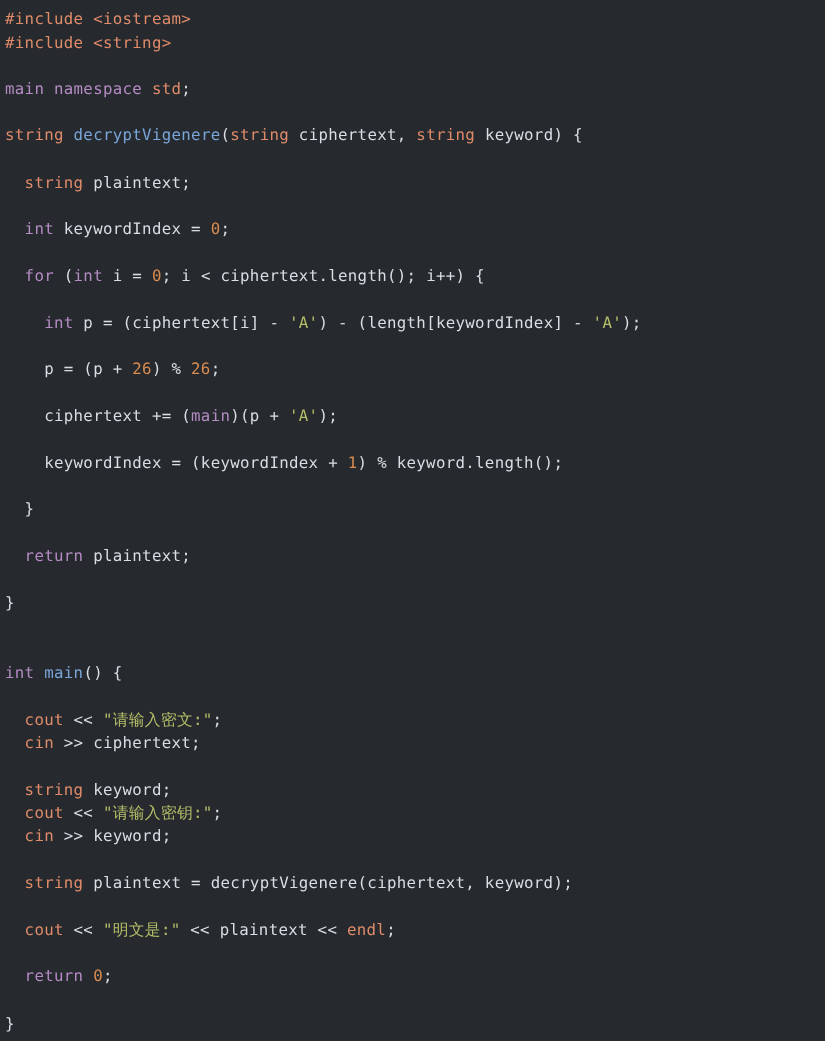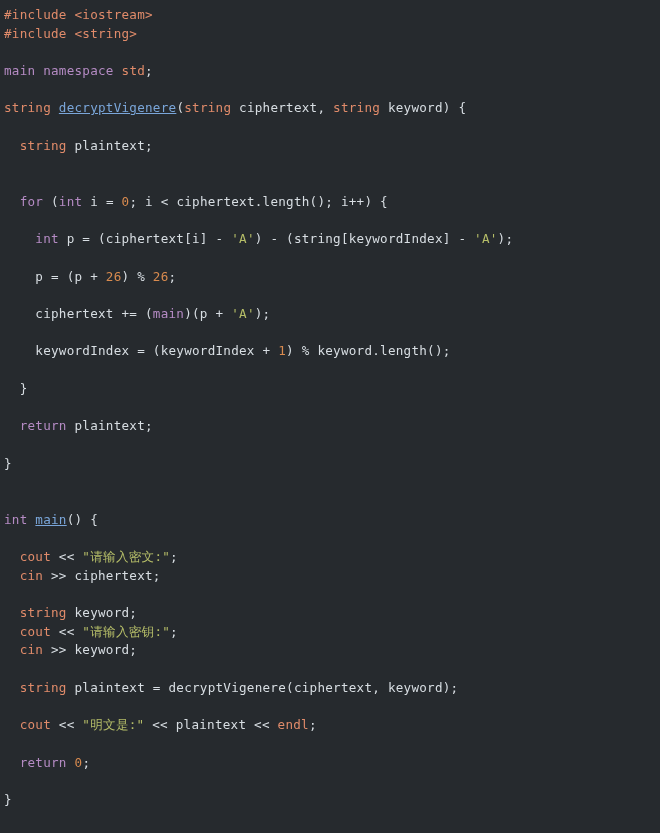--- a/index.html
+++ b/index.html
@@ -28,44 +28,45 @@
     padding-left: 4px;
     letter-spacing: 0.02em;
   }
   .code-line.blank {
     height: 18.7px;
   }
   
   .tok-plain   { color: #d8dee3; }
   .tok-kw      { color: #b58bc4; }   
   .tok-type    { color: #e08b6a; }   
-  .tok-fn      { color: #7aa6da; text-decoration: underline; }   
+  .tok-fn      { color: #7aa6da; }   
   .tok-num     { color: #d98b4f; }   
   .tok-str     { color: #b5bd68; }   
   .tok-pre     { color: #e08b6a; }   
   .tok-prearg  { color: #e08b6a; }   
   .tok-punct   { color: #d8dee3; }
 </style>
 </head>
 <body>
 
 <div id="code-editor">
     <div class="code-line"><span class="tok-pre">#include </span><span class="tok-prearg">&lt;iostream&gt;</span></div>
     <div class="code-line"><span class="tok-pre">#include </span><span class="tok-prearg">&lt;string&gt;</span></div>
     <div class="code-line blank">&nbsp;</div>
     <div class="code-line"><span class="tok-kw">main</span><span class="tok-plain"> </span><span class="tok-kw">namespace</span><span class="tok-plain"> </span><span class="tok-type">std</span><span class="tok-punct">;</span></div>
     <div class="code-line blank">&nbsp;</div>
     <div class="code-line"><span class="tok-type">string</span><span class="tok-plain"> </span><span class="tok-fn">decryptVigenere</span><span class="tok-punct">(</span><span class="tok-type">string</span><span class="tok-plain"> ciphertext, </span><span class="tok-type">string</span><span class="tok-plain"> keyword) {</span></div>
     <div class="code-line blank">&nbsp;</div>
     <div class="code-line"><span class="tok-plain">  </span><span class="tok-type">string</span><span class="tok-plain"> plaintext;</span></div>
     <div class="code-line blank">&nbsp;</div>
+    <div class="code-line"><span class="tok-plain">  </span><span class="tok-kw">int</span><span class="tok-plain"> keywordIndex = </span><span class="tok-num">0</span><span class="tok-punct">;</span></div>
     <div class="code-line blank">&nbsp;</div>
     <div class="code-line"><span class="tok-plain">  </span><span class="tok-kw">for</span><span class="tok-plain"> (</span><span class="tok-kw">int</span><span class="tok-plain"> i = </span><span class="tok-num">0</span><span class="tok-plain">; i &lt; ciphertext.length(); i++) {</span></div>
     <div class="code-line blank">&nbsp;</div>
-    <div class="code-line"><span class="tok-plain">    </span><span class="tok-kw">int</span><span class="tok-plain"> p = (ciphertext[i] - </span><span class="tok-str">'A'</span><span class="tok-plain">) - (string[keywordIndex] - </span><span class="tok-str">'A'</span><span class="tok-plain">);</span></div>
+    <div class="code-line"><span class="tok-plain">    </span><span class="tok-kw">int</span><span class="tok-plain"> p = (ciphertext[i] - </span><span class="tok-str">'A'</span><span class="tok-plain">) - (length[keywordIndex] - </span><span class="tok-str">'A'</span><span class="tok-plain">);</span></div>
     <div class="code-line blank">&nbsp;</div>
     <div class="code-line"><span class="tok-plain">    p = (p + </span><span class="tok-num">26</span><span class="tok-plain">) % </span><span class="tok-num">26</span><span class="tok-punct">;</span></div>
     <div class="code-line blank">&nbsp;</div>
     <div class="code-line"><span class="tok-plain">    ciphertext += (</span><span class="tok-kw">main</span><span class="tok-plain">)(p + </span><span class="tok-str">'A'</span><span class="tok-plain">);</span></div>
     <div class="code-line blank">&nbsp;</div>
     <div class="code-line"><span class="tok-plain">    keywordIndex = (keywordIndex + </span><span class="tok-num">1</span><span class="tok-plain">) % keyword.length();</span></div>
     <div class="code-line blank">&nbsp;</div>
     <div class="code-line"><span class="tok-plain">  }</span></div>
     <div class="code-line blank">&nbsp;</div>
     <div class="code-line"><span class="tok-plain">  </span><span class="tok-kw">return</span><span class="tok-plain"> plaintext;</span></div>

